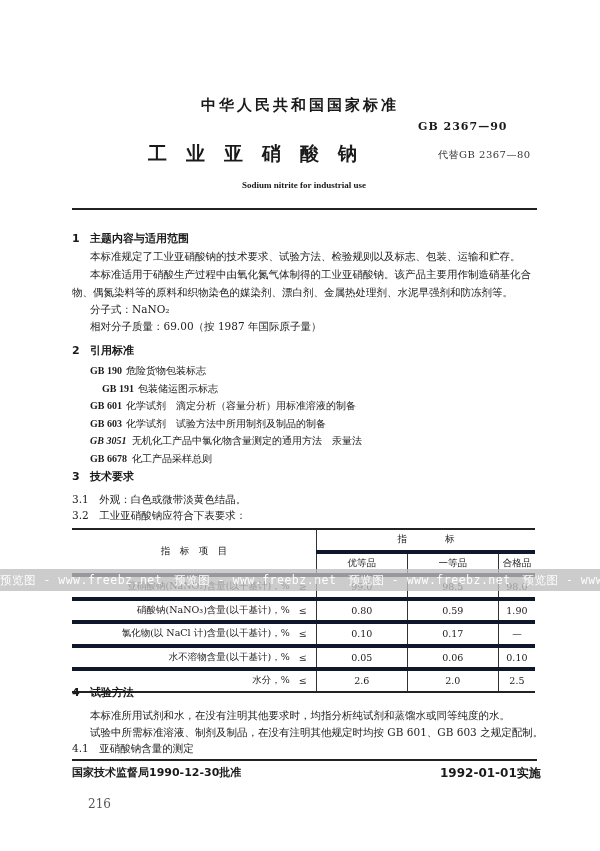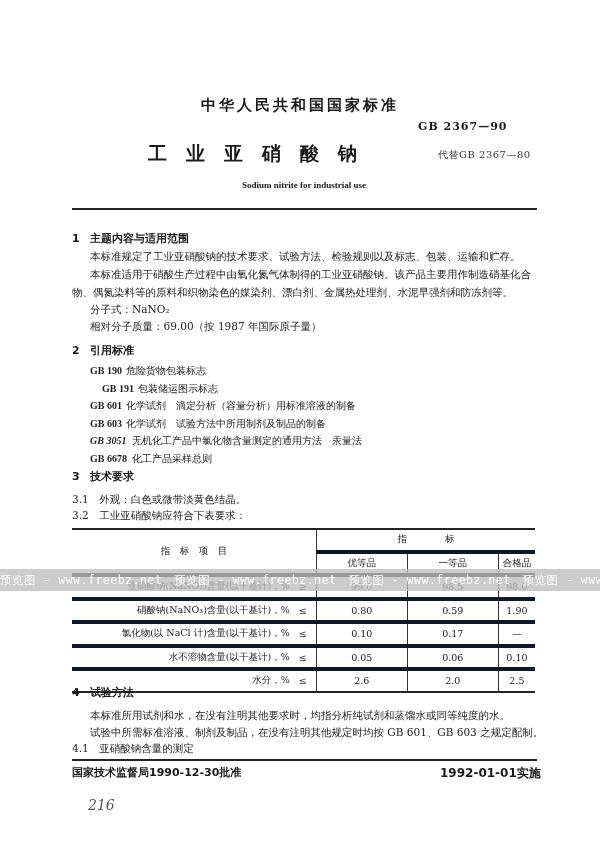--- a/index.html
+++ b/index.html
@@ -28,21 +28,21 @@
     table.spec .c { text-align: center; }
     table.spec .item { padding-left: 4px; text-align: right; }
     table.spec .op { text-align: center; width: 26px; }
     .watermark {
       left: 0; top: 569px; width: 600px; height: 22px; background: rgba(190,190,190,0.78);
       color: rgba(255,255,255,0.95); font-size: 11.5px; line-height: 22px; white-space: nowrap; overflow: hidden;
       font-family: "DejaVu Sans Mono", monospace; letter-spacing: 0.5px;
     }
     .footer-left { left: 72px; top: 765px; font-size: 11px; font-weight: bold; }
     .footer-right { left: 440px; top: 765px; font-size: 12px; font-weight: bold; }
-    .page-no { left: 88px; top: 797px; font-size: 14px; color: #555; font-style: italic; }
+    .page-no { left: 88px; top: 797px; font-size: 12px; color: #555; }
   </style>
 </head>
 <body>
 
 <div class="abs header-org sans">中华人民共和国国家标准</div>
 <div class="abs std-no">GB 2367—90</div>
 <div class="abs title sans">工业亚硝酸钠</div>
 <div class="abs replace">代替GB 2367—80</div>
 <div class="abs subtitle">Sodium nitrite for industrial use</div>
 <div class="abs rule" style="left:72px; top:208px; width:465px;"></div>

